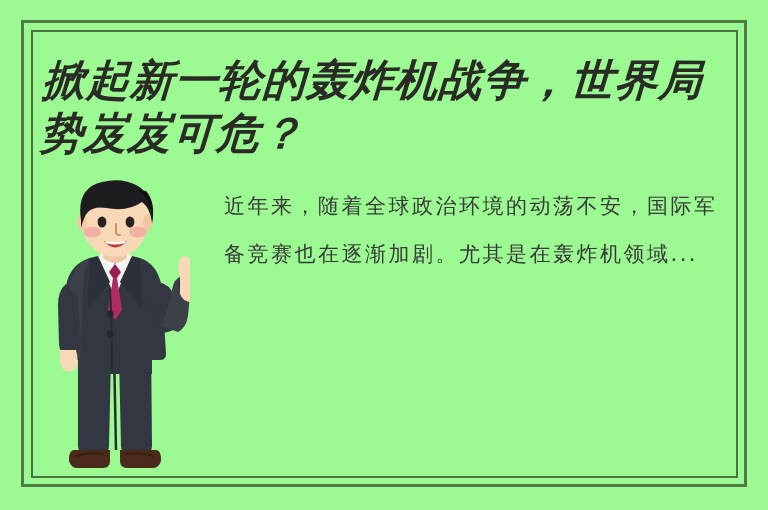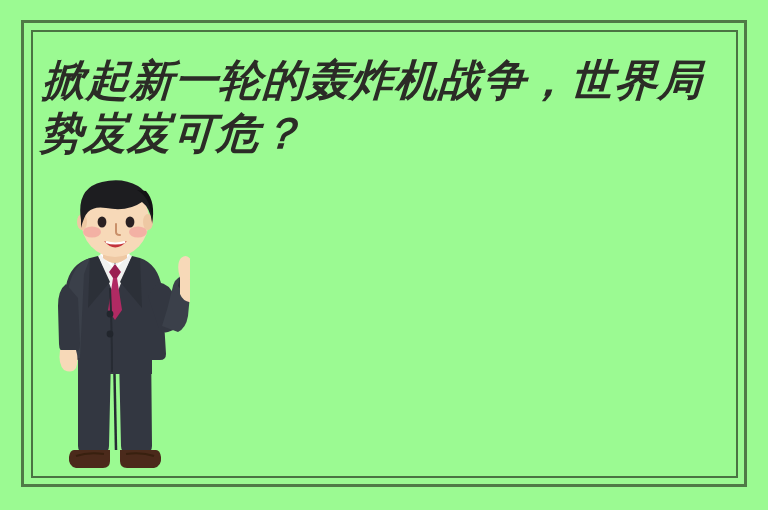--- a/index.html
+++ b/index.html
@@ -191,14 +191,15 @@
       <ellipse cx="62" cy="44" rx="4.4" ry="5.6" fill="#2A2122"></ellipse>
       <ellipse cx="90" cy="44" rx="4.4" ry="5.6" fill="#2A2122"></ellipse>
 
       <path d="M76 46 L76 54 Q76 57 80 57" stroke="#C9906A" stroke-width="2" fill="none" stroke-linecap="round"></path>
 
       <path d="M64 63 Q75 76 87 63 Q75 68 64 63 Z" fill="#C2323B"></path>
       <path d="M66 64 Q75 67 85 64" stroke="#FFFFFF" stroke-width="2.2" fill="none"></path>
     </svg>
   </div>
 
+  <div id="body-text">近年来，随着全球政治环境的动荡不安，国际军备竞赛也在逐渐加剧。尤其是在轰炸机领域...</div>
 
 </div>
 
 </body></html>

